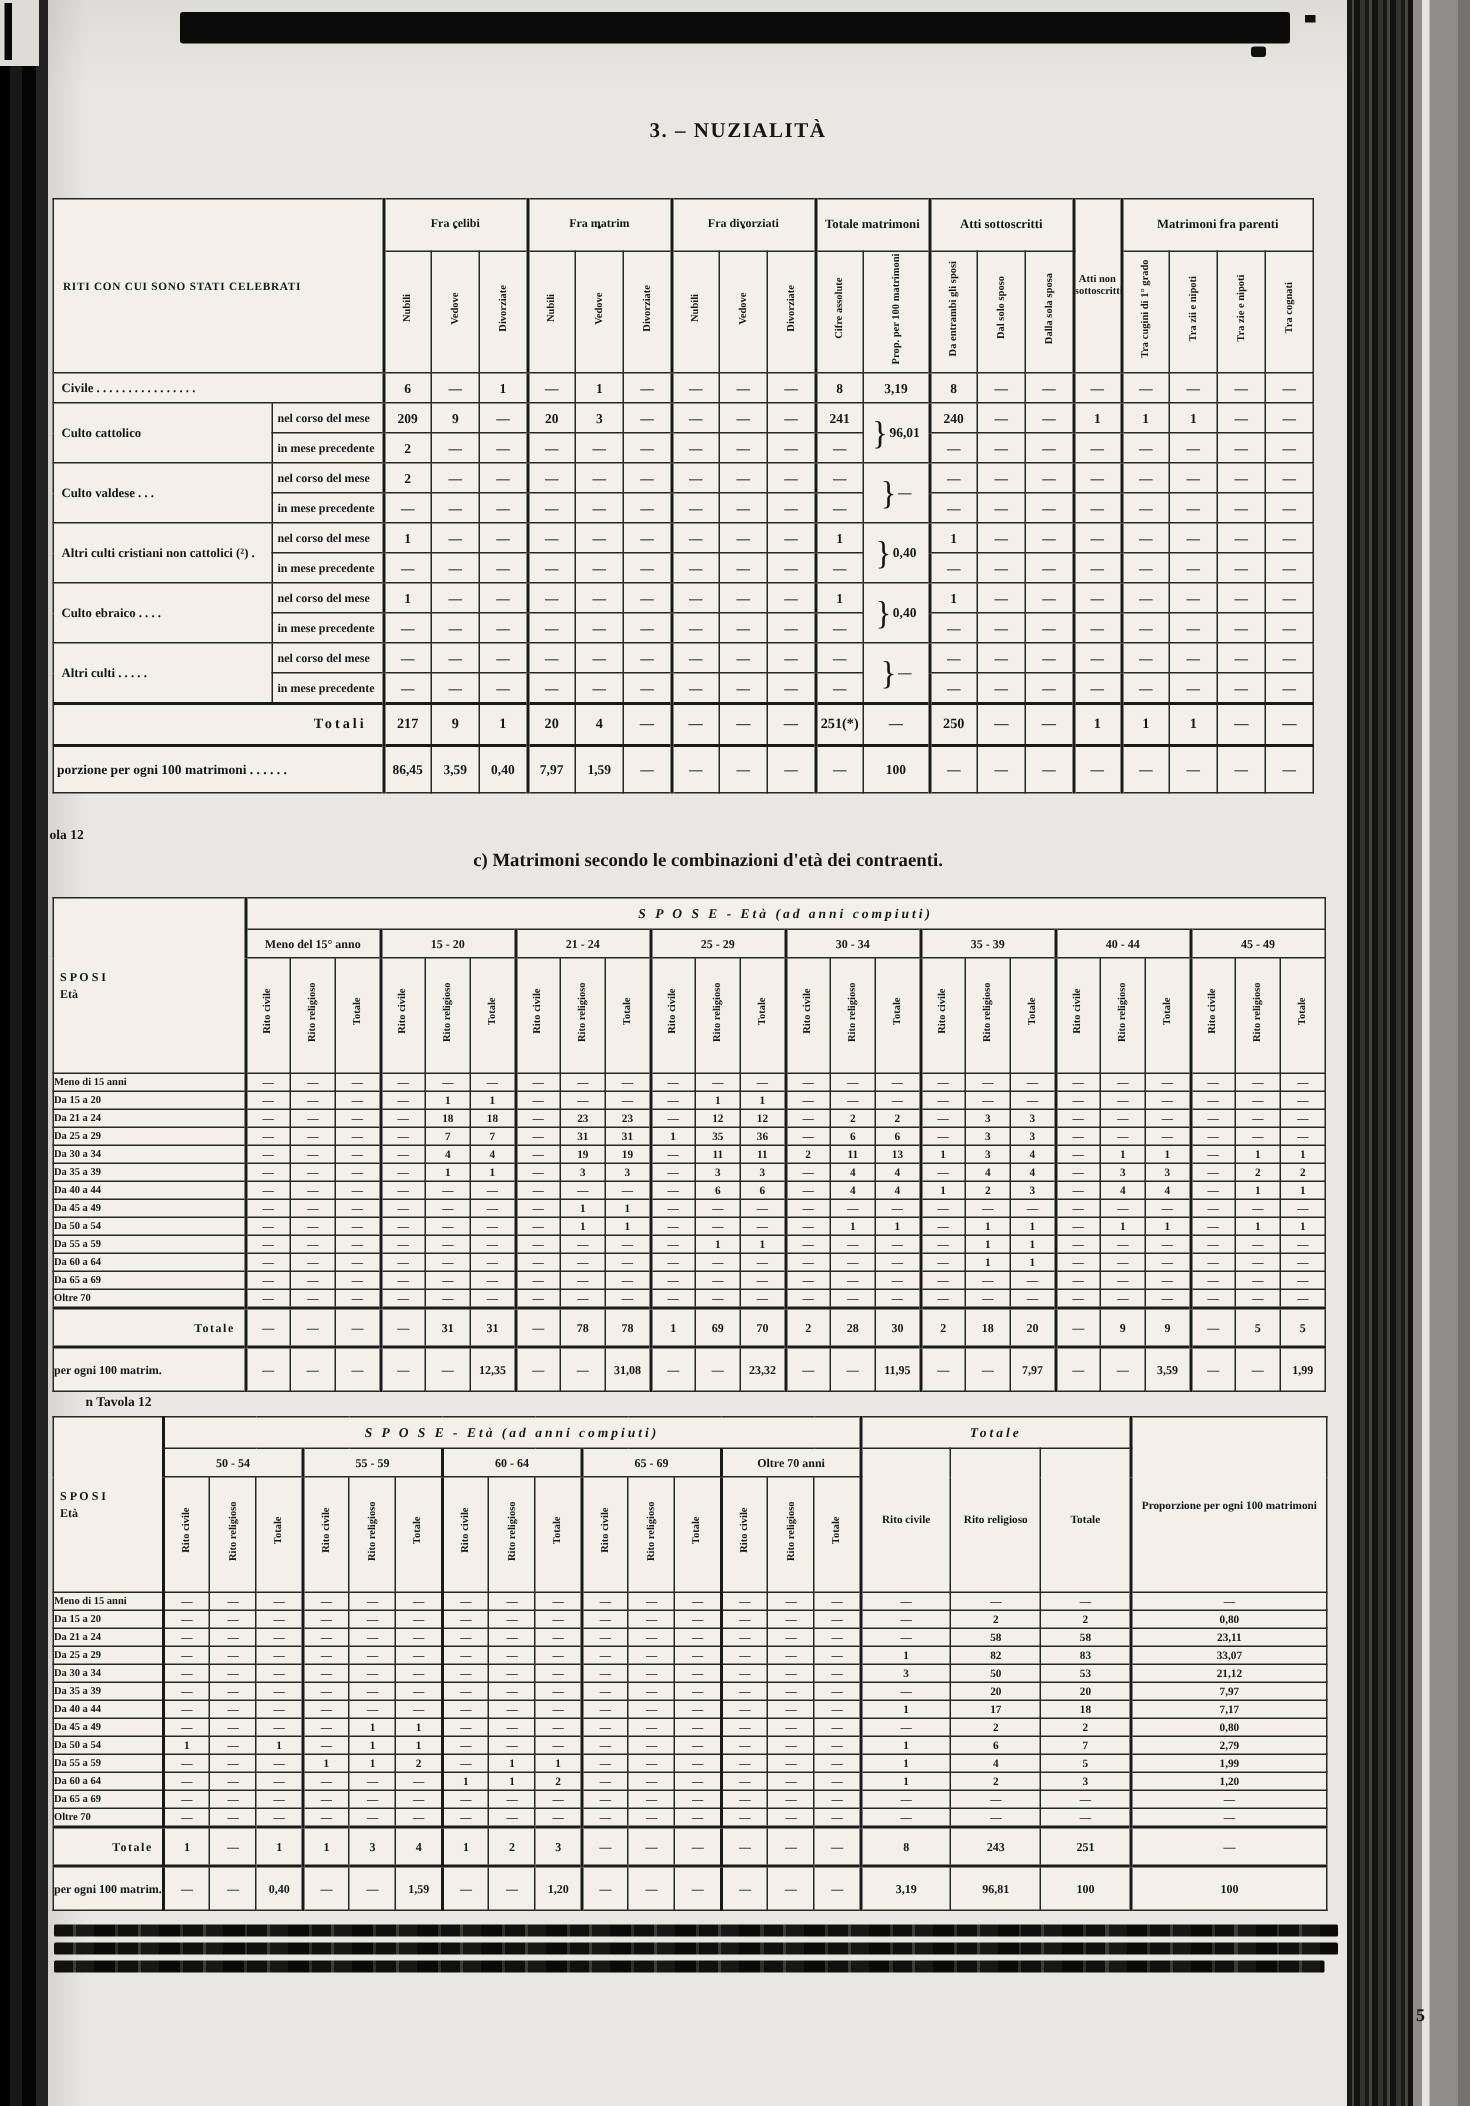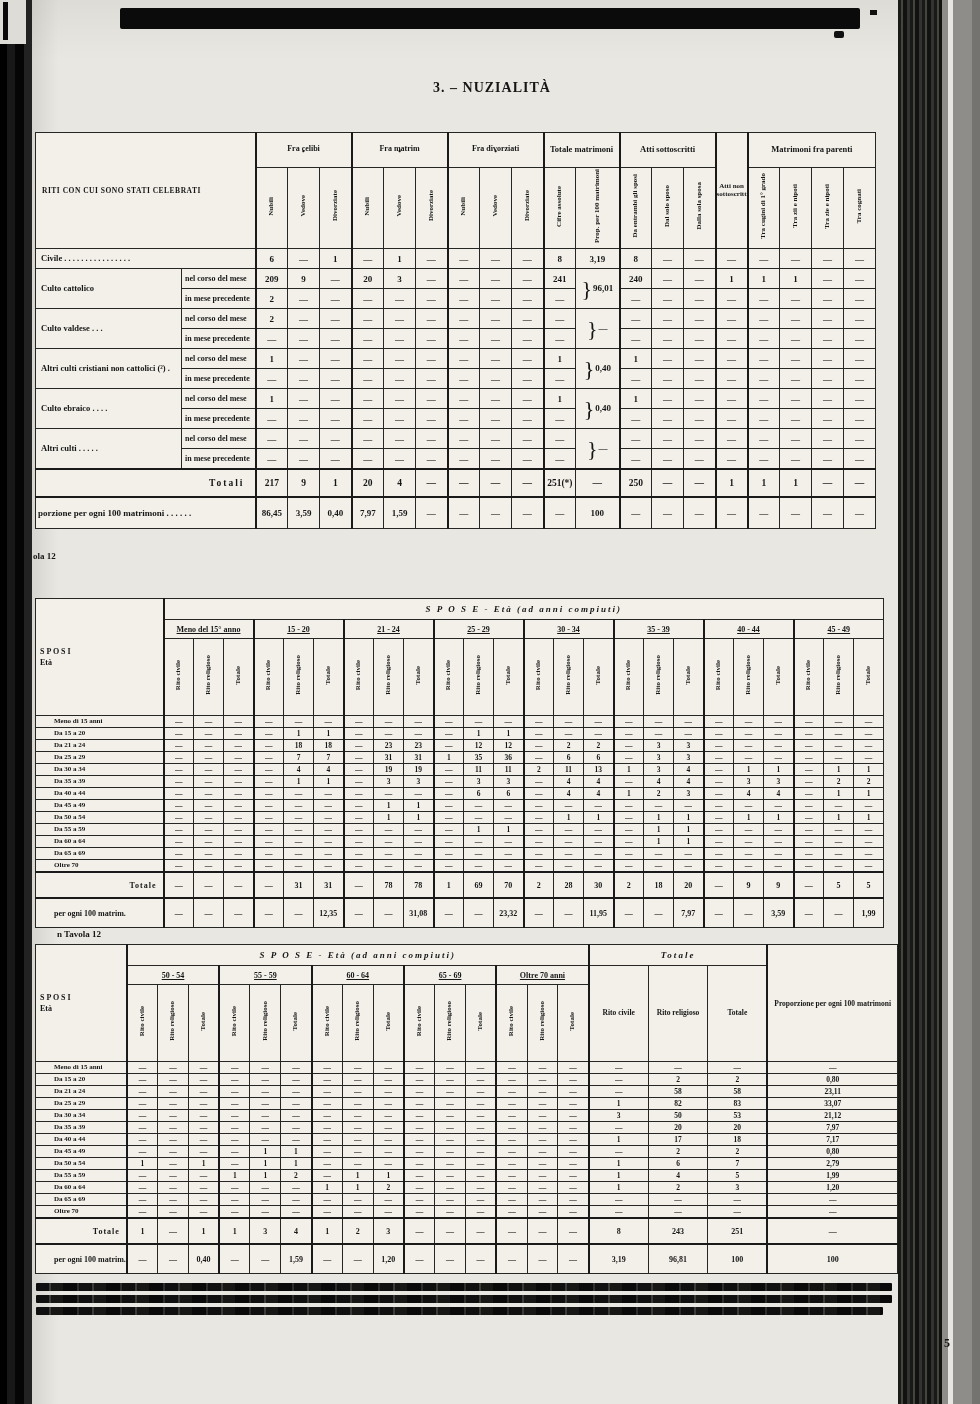--- a/index.html
+++ b/index.html
@@ -61,24 +61,24 @@
   .t1 .brace b{font-weight:normal;font-size:22px;vertical-align:middle;margin-right:1px;}
   .t1 .totrow td{height:26px;font-size:9.5px;}
   .t1 .totlab{text-align:right;padding-right:10px;letter-spacing:2px;font-size:9px;}
   .t1 .proprow td{height:30px;font-size:9px;}
   .t1 .proplab{text-align:left;padding-left:2px;font-size:8.5px;}
 
   
   .t2wrap{position:absolute;left:3px;top:598px;}
   .t3wrap{position:absolute;left:3px;top:944px;}
   .tage .band{height:20px;font-size:9px;letter-spacing:2px;font-style:italic;}
-  .tage .grp{height:18px;font-size:8px;text-decoration:underline;}
+  .tage .grp{height:18px;font-size:8px;}
   .tage th.vert{height:76px;}
   .tage tbody td{height:11px;font-size:7.5px;line-height:11px;}
-  .tage .lab{text-align:left;padding-left:18px;font-size:7px;}
+  .tage .lab{text-align:left;padding-left:0;font-size:7px;}
   .tage .corner{font-size:8px;text-align:left;padding-left:4px;line-height:1.4;white-space:normal;}
   .tage .totrow td{height:24px;font-size:8px;}
   .tage .totlab{text-align:right;padding-right:6px;letter-spacing:1px;}
   .tage .proprow td{height:28px;font-size:8px;}
   .tage .tsub{font-size:7.5px;white-space:normal;line-height:1.1;}
   .tage .prophead{font-size:7.5px;white-space:normal;line-height:1.2;padding:2px;}
 
   
   .fn{position:absolute;left:4px;top:1283px;width:856px;}
   .fnline{height:8px;margin-bottom:4px;border-radius:1px;
@@ -453,20 +453,21 @@
               <td class="hb hl">—</td>
               <td class="hb">—</td>
               <td class="hb">—</td>
               <td class="hb">—</td>
             </tr>
           </tbody>
         </table>
       </div>
 
     <div class="mnote1">ola 12</div>
+    <div class="sectc">c) Matrimoni secondo le combinazioni d'età dei contraenti.</div>
 
     <div class="t2wrap tagewrap">
         <table class="tage">
           <colgroup>
             <col style="width: 128px;">
             <col style="width: 30px;">
             <col style="width: 30px;">
             <col style="width: 30px;">
             <col style="width: 30px;">
             <col style="width: 30px;">

